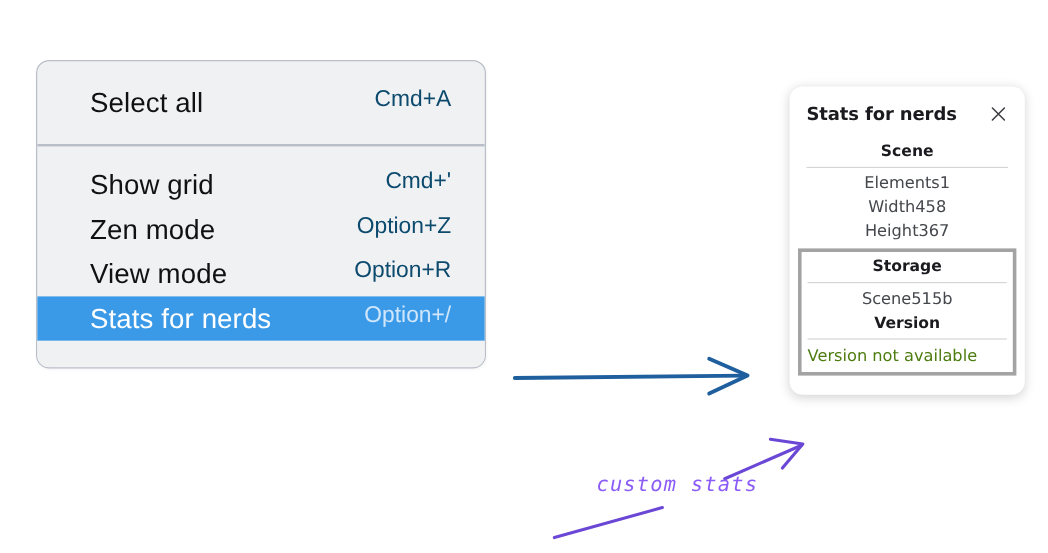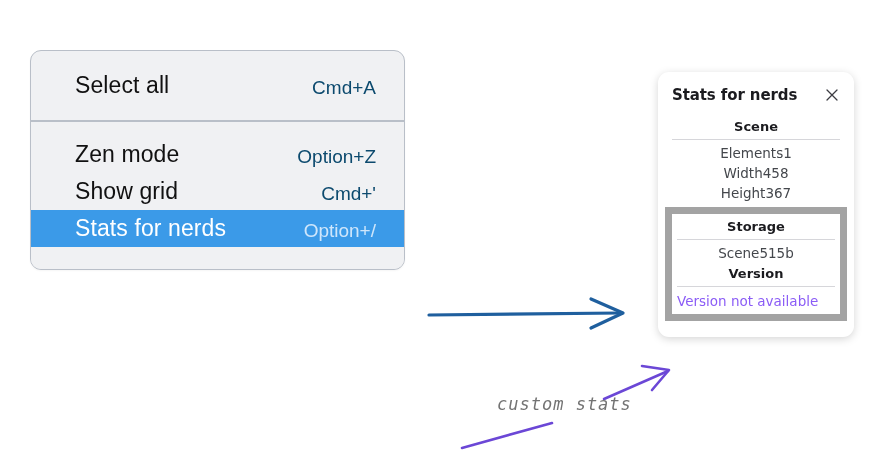--- a/index.html
+++ b/index.html
@@ -34,21 +34,21 @@
   }
   .menu-group.group-top { padding: 16px 0 16px 0; }
   .menu-group.group-bottom { padding: 14px 0 0 0; }
   .menu-divider {
     height: 2px;
     background: #b9bfc8;
     width: 100%;
   }
   .menu-item {
     display: flex;
-    align-items: flex-end;
+    align-items: flex-start;
     justify-content: space-between;
     padding: 5px 28px 5px 44px;
     box-sizing: border-box;
     cursor: default;
   }
   .menu-item .label {
     font-size: 23px;
     color: #111111;
     letter-spacing: 0.1px;
     white-space: nowrap;
@@ -118,47 +118,47 @@
     justify-content: center;
     align-items: baseline;
     font-size: 13.5px;
     color: #44474c;
     padding: 2px 0;
   }
   .stats-row .k { white-space: nowrap; }
   .stats-row .v { white-space: nowrap; }
   .stats-note {
     font-size: 13.5px;
-    color: #8b5cf6;
+    color: #4d7c0f;
     padding: 3px 0 0 0;
   }
 
   
   .custom-region {
-    border: 7px solid #a3a3a3;
+    border: 3px solid #a3a3a3;
     margin: 4px -7px 0 -7px;
     padding: 2px 5px 5px 5px;
     box-sizing: border-box;
   }
 
   
   #annotations {
     position: absolute;
     left: 0; top: 0;
     width: 873px;
     height: 461px;
     pointer-events: none;
   }
   .handwriting {
     position: absolute;
     left: 497px;
     top: 394px;
     font-family: "DejaVu Sans Mono", monospace;
     font-size: 17px;
-    color: #737373;
+    color: #8b5cf6;
     letter-spacing: 1px;
     font-style: italic;
     white-space: nowrap;
   }
 </style>
 </head>
 <body>
 
 <div id="context-menu">
 
@@ -166,26 +166,30 @@
     <div class="menu-item">
       <span class="label">Select all</span>
       <span class="shortcut">Cmd+A</span>
     </div>
   </div>
 
   <div class="menu-divider"></div>
 
   <div class="menu-group group-bottom">
     <div class="menu-item">
+      <span class="label">Show grid</span>
+      <span class="shortcut">Cmd+'</span>
+    </div>
+    <div class="menu-item">
       <span class="label">Zen mode</span>
       <span class="shortcut">Option+Z</span>
     </div>
     <div class="menu-item">
-      <span class="label">Show grid</span>
-      <span class="shortcut">Cmd+'</span>
+      <span class="label">View mode</span>
+      <span class="shortcut">Option+R</span>
     </div>
     <div class="menu-item selected">
       <span class="label">Stats for nerds</span>
       <span class="shortcut">Option+/</span>
     </div>
   </div>
 
   <div class="menu-footer"></div>
 </div>
 

